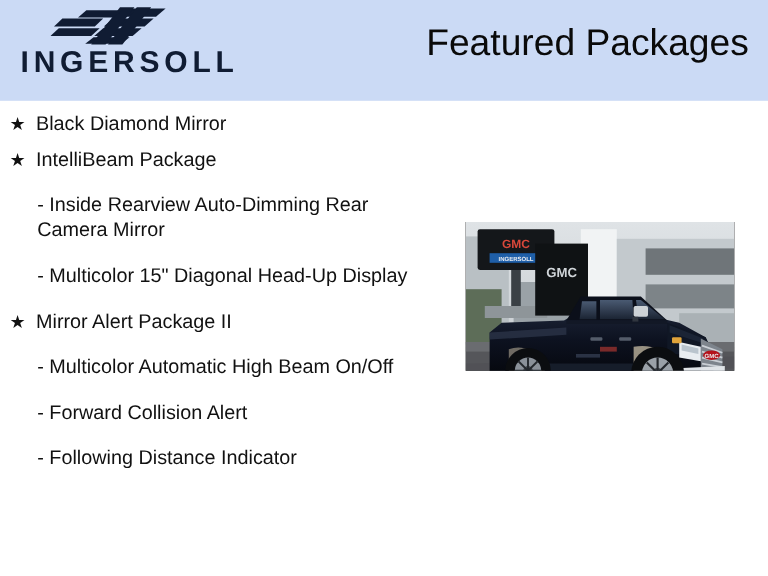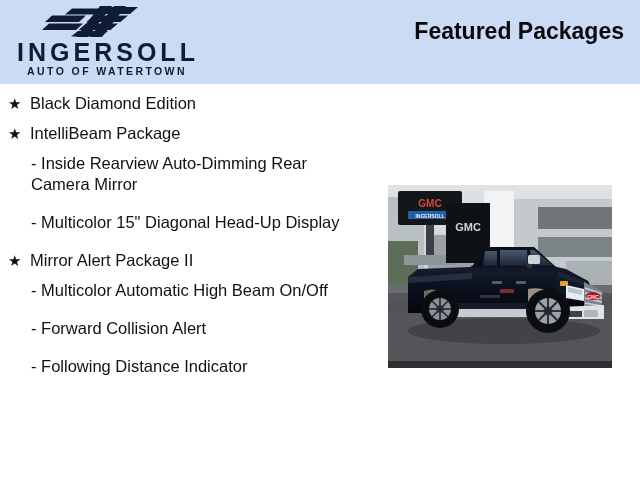--- a/index.html
+++ b/index.html
@@ -63,22 +63,22 @@
     letter-spacing: 2.4px;
     color: #101c33;
     line-height: 13px;
     text-indent: 2px;
     font-family: "Liberation Sans", sans-serif;
   }
   .header-title {
     position: absolute;
     right: 16px;
     top: 18px;
-    font-size: 23px;
-    font-weight: bold;
+    font-size: 31px;
+    font-weight: normal;
     color: #0a0a0a;
     letter-spacing: 0px;
     white-space: nowrap;
     font-family: "Liberation Sans", sans-serif;
   }
 
   
   .feature-list {
     position: absolute;
     left: 0;
@@ -94,42 +94,42 @@
     font-family: "Liberation Sans", sans-serif;
   }
   .feature-row.level-1 {
     padding-left: 30px;
     margin-top: 9px;
     margin-bottom: 9px;
   }
   .feature-row.level-2 {
     padding-left: 31px;
     padding-right: 12px;
-    margin-top: 9px;
+    margin-top: 17px;
     margin-bottom: 17px;
   }
   .star-bullet {
     position: absolute;
     left: 8px;
     top: 0px;
     font-size: 15px;
     line-height: 21px;
     color: #111111;
   }
   .feature-text {
     display: block;
   }
 
   
   .photo-frame {
     position: absolute;
     left: 388px;
     top: 185px;
     width: 224px;
-    height: 183px;
+    height: 124px;
     overflow: hidden;
     background: #2d2f31;
   }
   .photo-frame svg {
     display: block;
     width: 224px;
     height: 176px;
   }
 </style>
 </head>
@@ -147,31 +147,30 @@
           <path d="M44 19.5 L76 19.5 L68.5 26 L36.5 26 Z"></path>
           <path d="M36 27 L66 27 L59 32.5 L29 32.5 Z"></path>
           <path d="M10 11.5 L44 11.5 L37 18 L3 18 Z"></path>
           <path d="M2 19.5 L36 19.5 L29 26 L-5 26 Z" transform="translate(5,0)"></path>
           <path d="M58 2 L70 2 L46 33 L34 33 Z"></path>
           <path d="M72 2 L84 2 L60 33 L48 33 Z"></path>
           <path d="M30 4.5 L60 4.5 L53 10.5 L23 10.5 Z"></path>
         </g>
       </svg>
       <span class="brand-name">INGERSOLL</span>
-      <span class="brand-tagline">AUTO OF WATERTOWN</span>
     </div>
 
     <div class="header-title">Featured Packages</div>
   </div>
 
   <div class="feature-list">
 
     <div class="feature-row level-1">
       <span class="star-bullet">★</span>
-      <span class="feature-text">Black Diamond Edition</span>
+      <span class="feature-text">Black Diamond Mirror</span>
     </div>
 
     <div class="feature-row level-1">
       <span class="star-bullet">★</span>
       <span class="feature-text">IntelliBeam Package</span>
     </div>
 
     <div class="feature-row level-2">
       <span class="feature-text">- Inside Rearview Auto-Dimming Rear Camera Mirror</span>
     </div>

